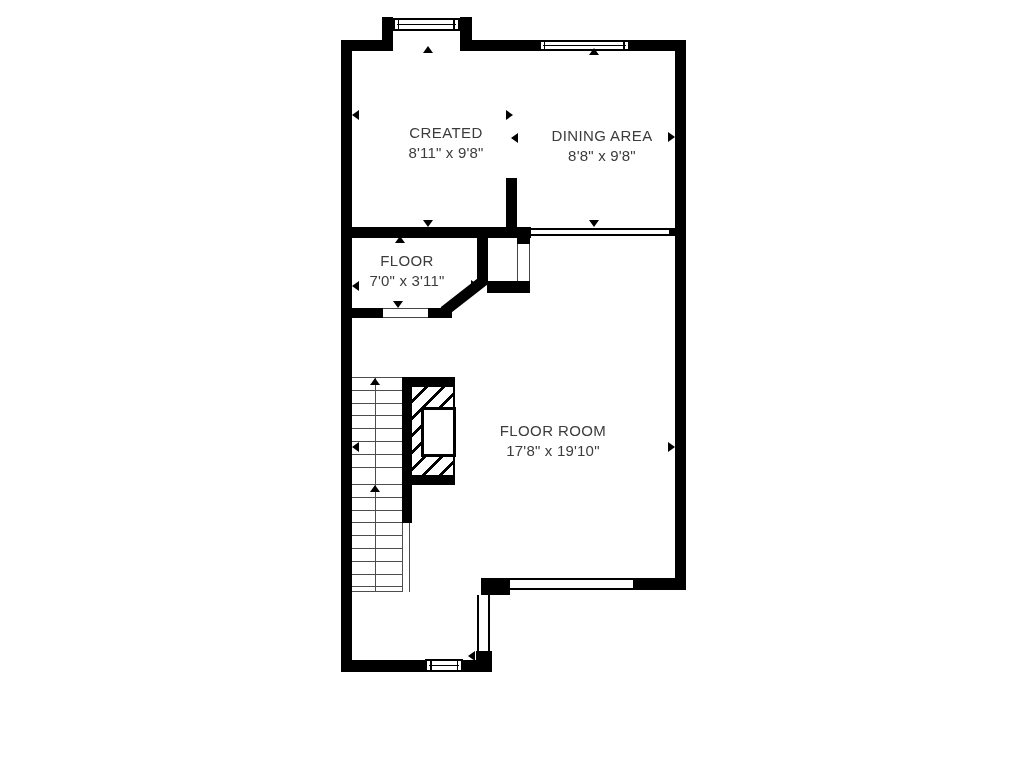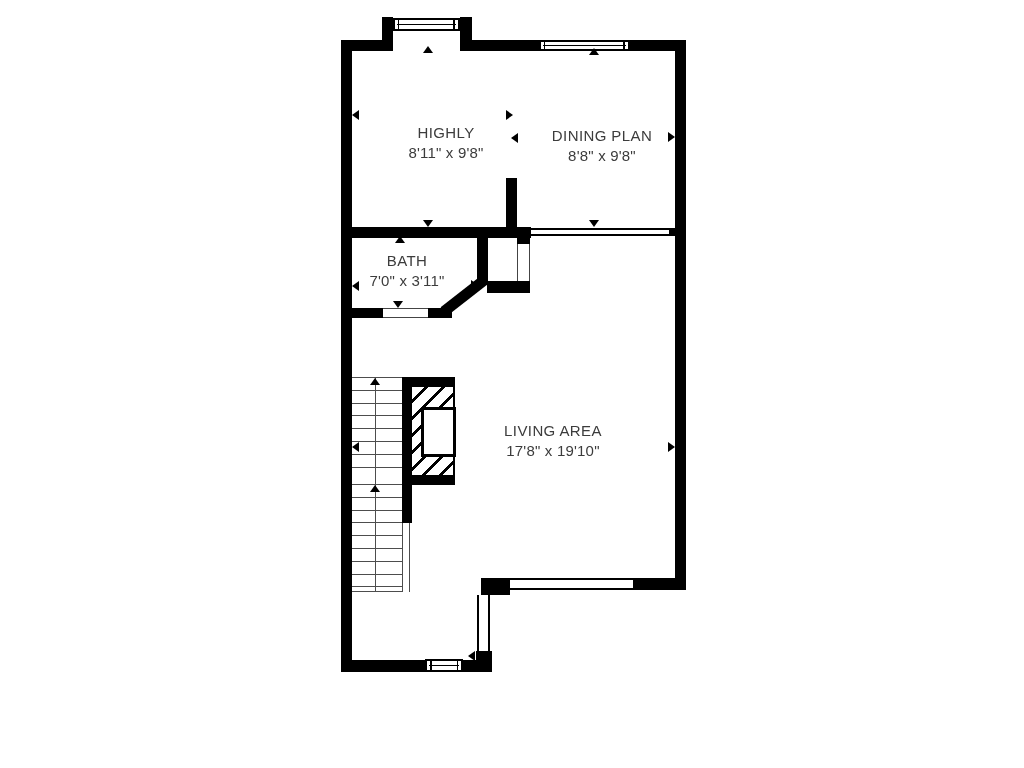--- a/index.html
+++ b/index.html
@@ -111,30 +111,30 @@
   <div class="tri tri-down" style="left:423px;top:220px;"></div>
   <div class="tri tri-down" style="left:589px;top:220px;"></div>
   <div class="tri tri-up" style="left:395px;top:236px;"></div>
   <div class="tri tri-left" style="left:352px;top:281px;"></div>
   <div class="tri tri-right" style="left:471px;top:280px;"></div>
   <div class="tri tri-down" style="left:393px;top:301px;"></div>
   <div class="tri tri-left" style="left:352px;top:442px;"></div>
   <div class="tri tri-right" style="left:668px;top:442px;"></div>
 
   <div class="room-label" style="left:356px;top:123px;width:180px;">
-    <div>HIGHLY</div>
+    <div>CREATED</div>
     <div class="dims">8'11" x 9'8"</div>
   </div>
   <div class="room-label" style="left:512px;top:126px;width:180px;">
-    <div>DINING PLAN</div>
+    <div>DINING AREA</div>
     <div class="dims">8'8" x 9'8"</div>
   </div>
   <div class="room-label" style="left:327px;top:251px;width:160px;">
-    <div>BATH</div>
+    <div>FLOOR</div>
     <div class="dims">7'0" x 3'11"</div>
   </div>
   <div class="room-label" style="left:453px;top:421px;width:200px;">
-    <div>LIVING AREA</div>
+    <div>FLOOR ROOM</div>
     <div class="dims">17'8" x 19'10"</div>
   </div>
 
 
 </div>
 
 </body></html>

